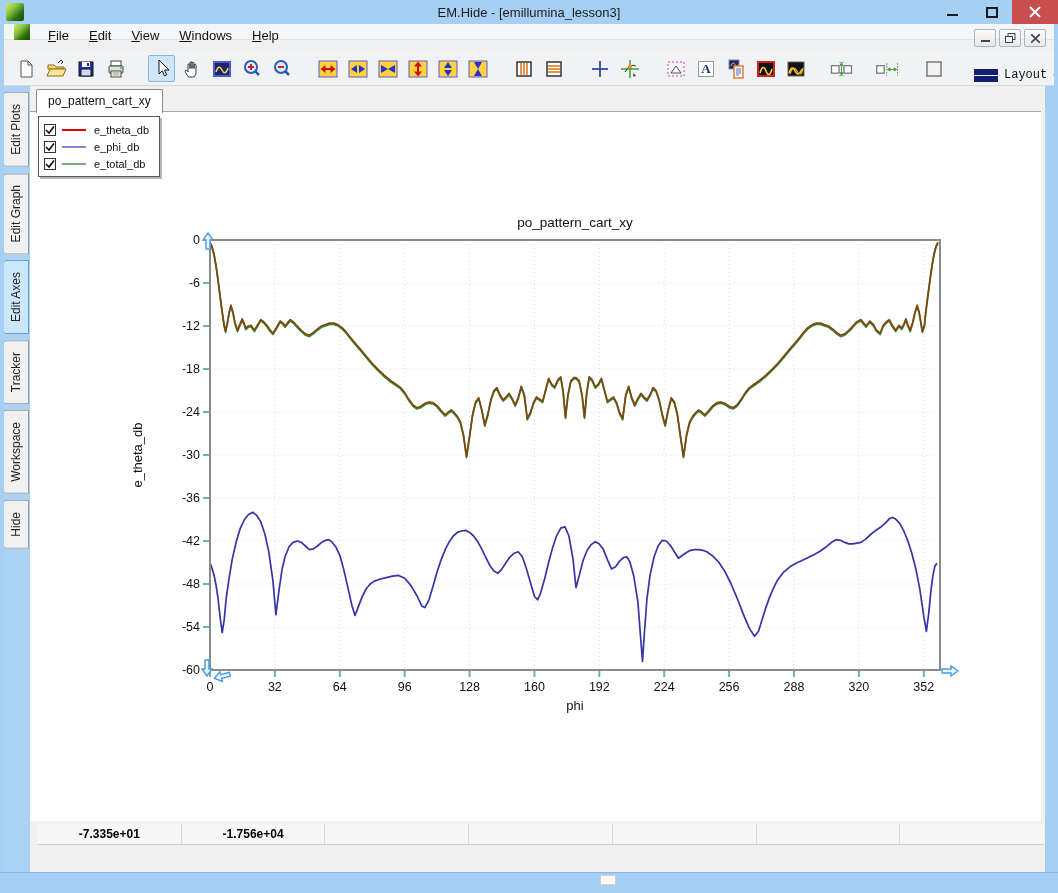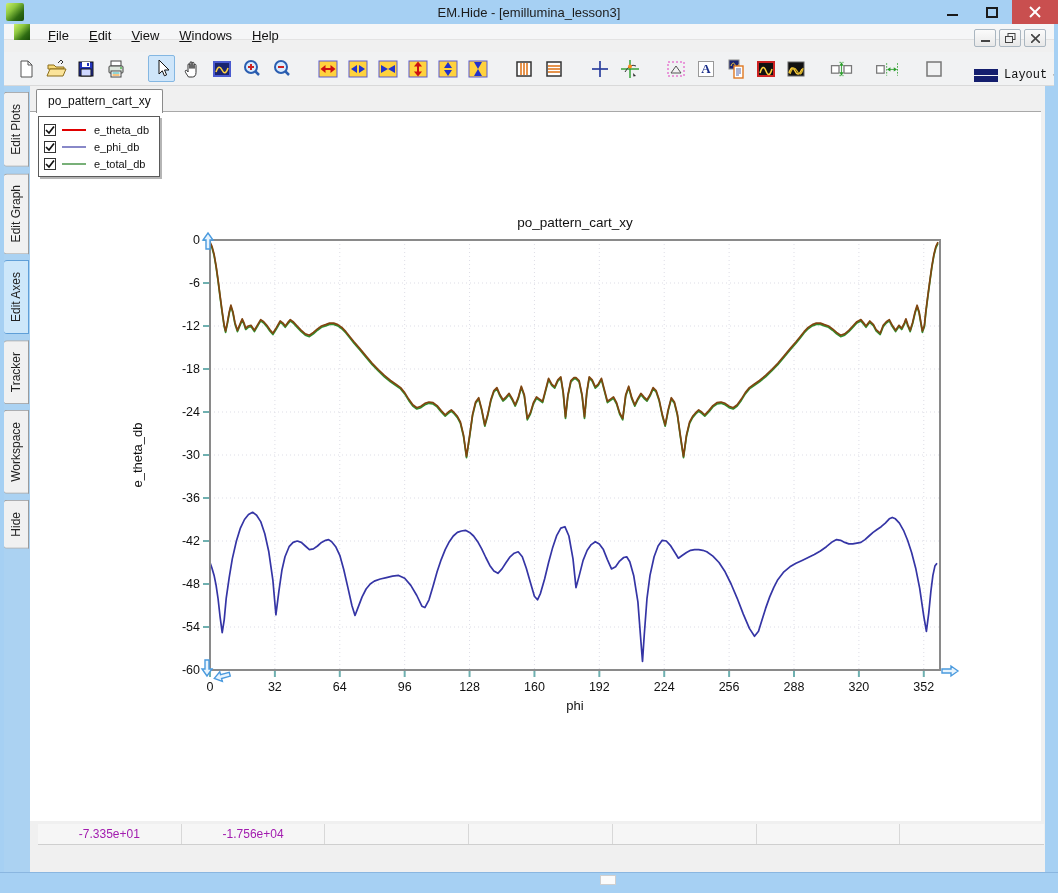--- a/index.html
+++ b/index.html
@@ -69,22 +69,22 @@
   .legend-label { font-size:11px; color:#111; }
   #chart { position:absolute; left:0; top:0; }
   #chart text { font-family:"Liberation Sans", sans-serif; fill:#111; }
   
   .statusbar { position:absolute; left:38px; top:824px; width:1006px; }
   .status-head { display:grid; grid-template-columns:repeat(7,1fr); height:18px;
                  background:linear-gradient(#fdfdfd,#f0f0f0); border-top:1px solid #cfcfcf; border-bottom:1px solid #cfcfcf; }
   .status-head div { font-size:12px; color:#1a1a1a; text-align:center; line-height:17px; }
   .status-vals { display:grid; grid-template-columns:repeat(7,1fr); height:21px; background:#f3f3f3;
                  border-bottom:1px solid #cfcfcf; }
-  .status-vals div { font-size:12px; color:#a21caf; text-align:center; line-height:20px;
-                     border-right:1px solid #d8d8d8; background:#f6f6f6; }
+  .status-vals div { font-size:12px; color:#000000; text-align:center; line-height:20px;
+                     border-right:1px solid #d8d8d8; background:#f6f6f6;font-weight:bold; }
   .status-vals div:last-child { border-right:none; }
 </style>
 </head>
 <body>
 
 <div class="window">
 
   <div class="titlebar">
     <div class="app-icon"></div>
     <div class="title-text">EM.Hide - [emillumina_lesson3]</div>

